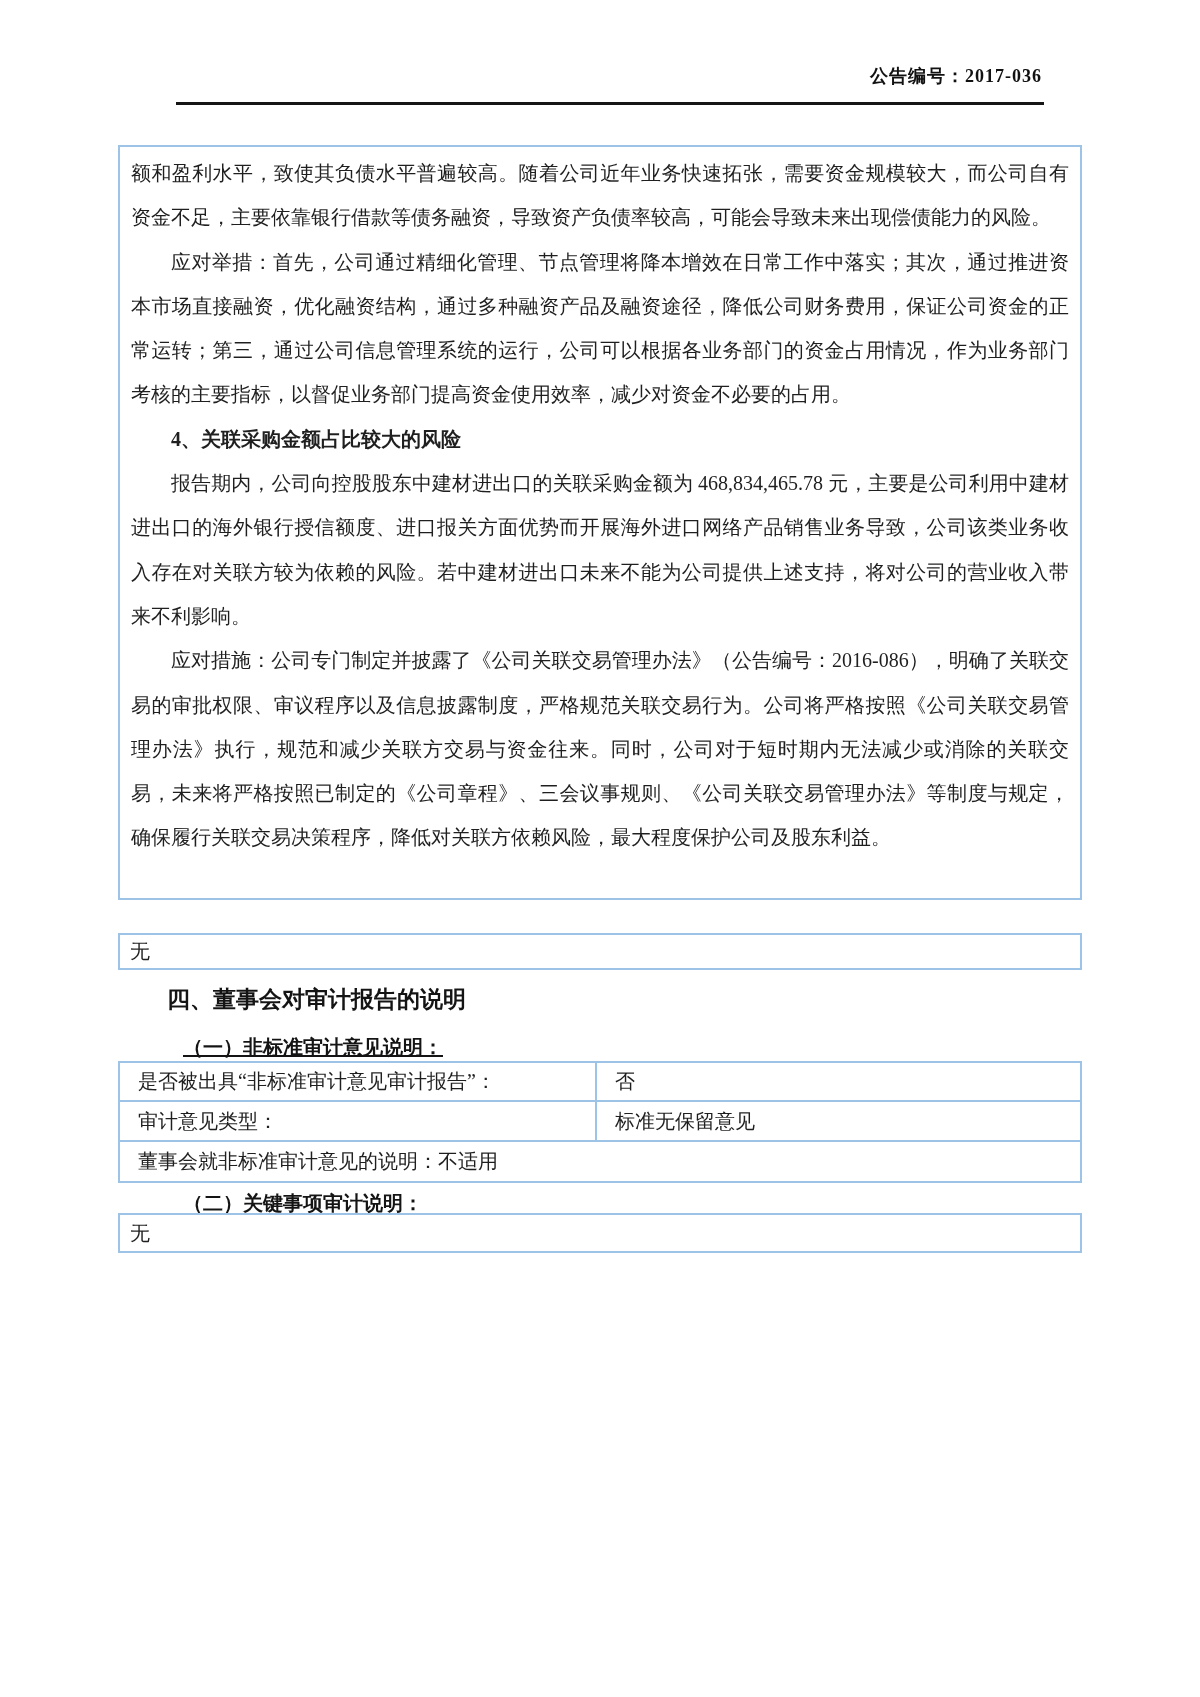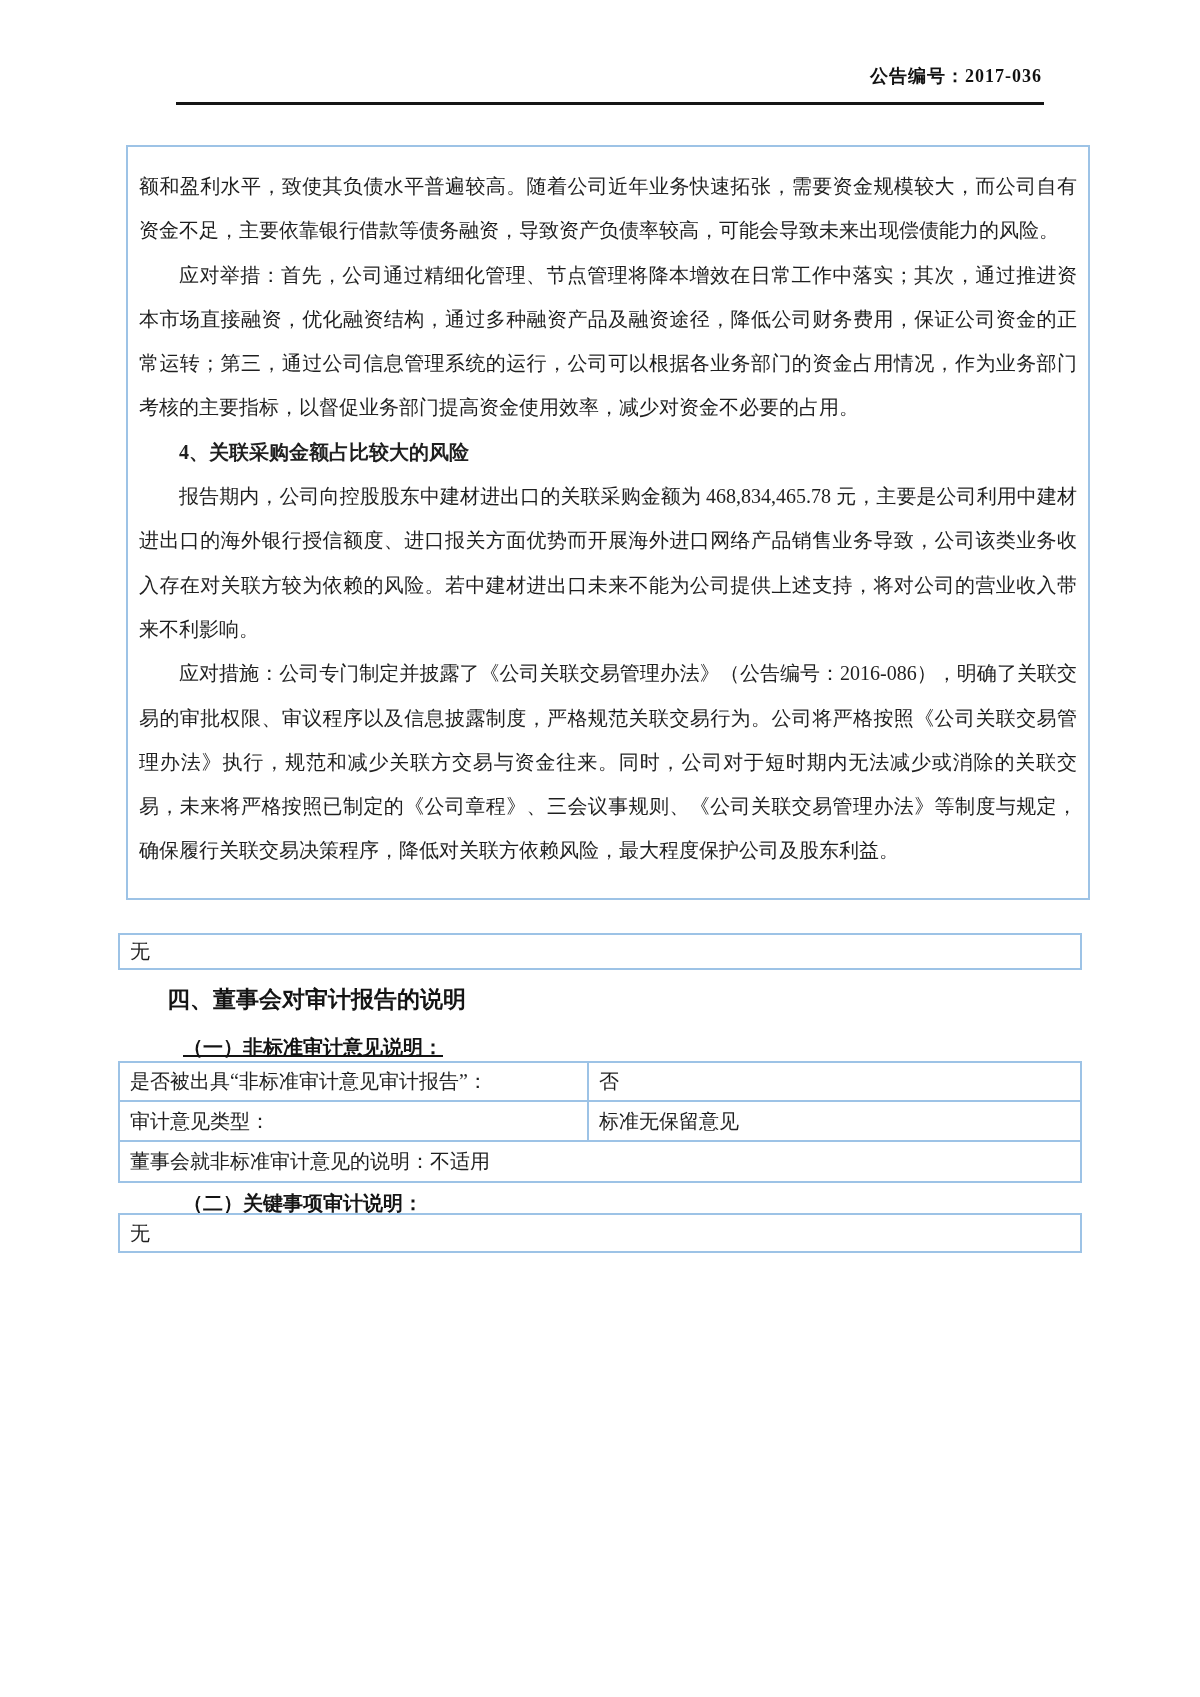--- a/index.html
+++ b/index.html
@@ -29,26 +29,26 @@
     top:102px;
     left:176px;
     width:868px;
     height:3px;
     background:#151515;
   }
   
   .risk-box {
     position:absolute;
     top:145px;
-    left:126px;
+    left:118px;
     width:964px;
     height:755px;
     box-sizing:border-box;
     border:2px solid #9dc3e6;
-    padding:17px 11px 0 11px;
+    padding:4px 11px 0 11px;
     font-size:20px;
     line-height:44.3px;
     text-align:justify;
     overflow:hidden;
   }
   .risk-box p { margin:0; }
   .p-indent { text-indent:2em; }
   .p-bold { font-weight:bold; }
   
   .h-sans {
@@ -78,21 +78,21 @@
     position:absolute;
     top:1061px;
     left:118px;
     width:964px;
     border-collapse:collapse;
     table-layout:fixed;
     font-size:20px;
   }
   .audit-table td {
     border:2px solid #9dc3e6;
-    padding:0 0 0 10px;
+    padding:0 0 0 18px;
     vertical-align:middle;
     background:#ffffff;
   }
   .audit-table .col-label { width:457px; }
   .audit-table tr.r1 td { height:37px; }
   .audit-table tr.r2 td { height:38px;margin-left:28px; }
   .audit-table tr.r3 td { height:39px; }
 </style>
 </head>
 <body>

